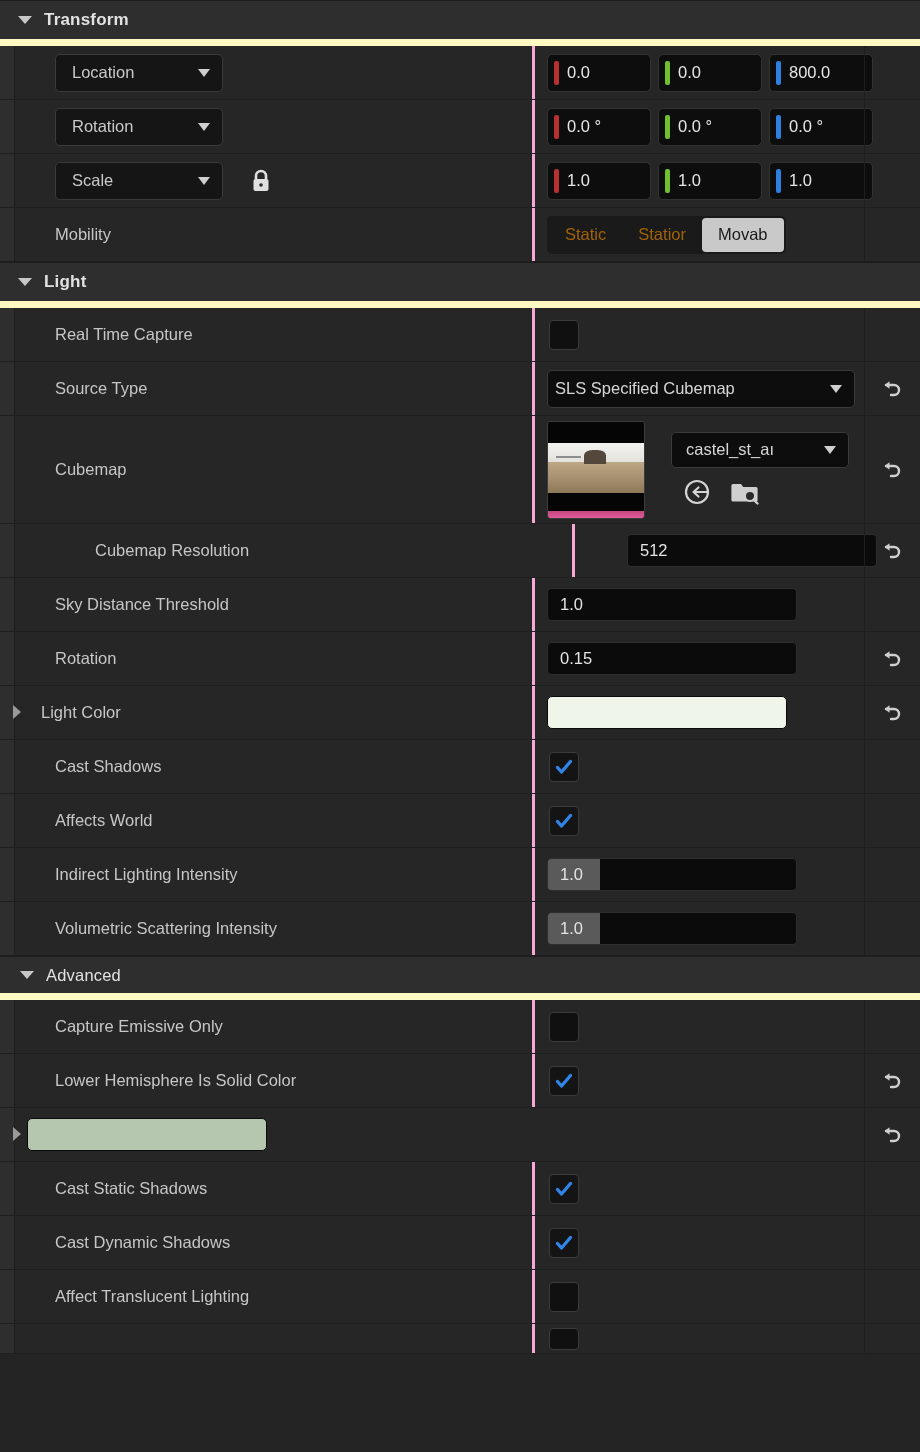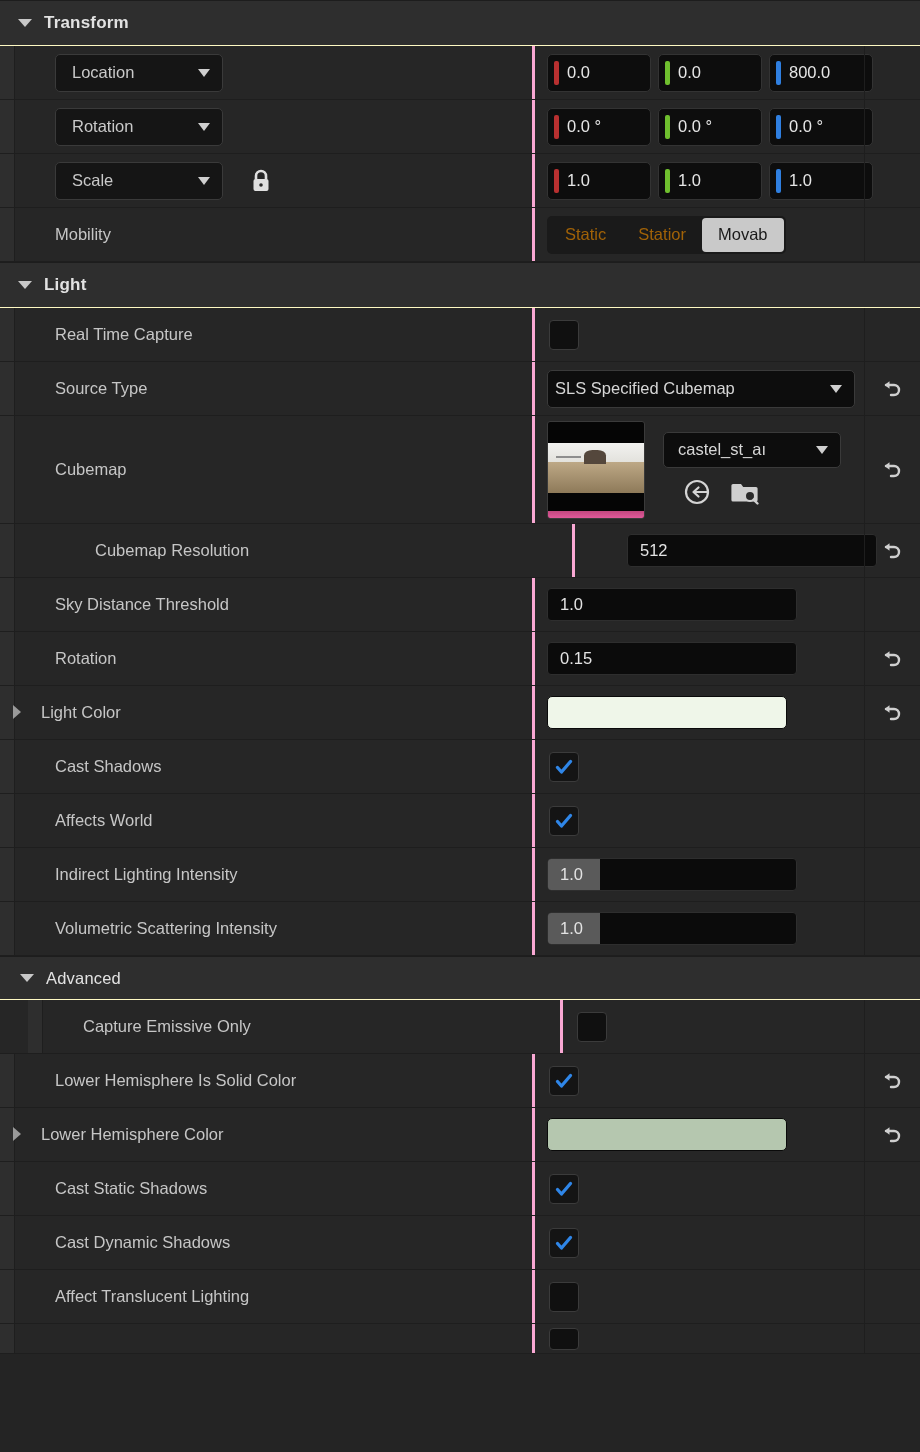--- a/index.html
+++ b/index.html
@@ -12,21 +12,21 @@
     -webkit-font-smoothing:antialiased;
   }
   .panel{position:relative;width:920px;height:1452px;background:#242424;}
 
   
   .section{
     position:relative;
     height:46px;
     background:#2e2e2e;
     border-top:1px solid #1d1d1d;
-    border-bottom:1px solid #fef9c3;
+    border-bottom:7px solid #fef9c3;
     display:flex;align-items:center;
     box-sizing:border-box;
   }
   .section .tri{
     width:14px;height:14px;margin-left:18px;margin-right:12px;flex:none;
     position:relative;
   }
   .tri-down::after{
     content:"";position:absolute;left:0;top:3px;
     border-left:7px solid transparent;border-right:7px solid transparent;
@@ -343,21 +343,21 @@
     </div>
     <div class="valcell">
       <div class="thumb">
         <div class="sky"></div>
         <div class="ground"></div>
         <div class="bld"></div>
         <div class="spec"></div>
         <div class="pink"></div>
       </div>
       <div class="asset-col">
-        <div class="dropdown" style="width:178px;height:36px;margin-left:4px;">
+        <div class="dropdown" style="width:178px;height:36px;margin-left:12px;">
           <span class="dtext">castel_st_aı</span>
           <span class="chev"></span>
         </div>
         <div class="asset-icons">
           <span class="iconbtn">
             <svg width="32" height="32" viewBox="0 0 32 32">
               <circle cx="16" cy="16" r="11" fill="none" stroke="#d4d4d4" stroke-width="2.2"></circle>
               <path d="M27 16H13" stroke="#d4d4d4" stroke-width="2.2" stroke-linecap="round"></path>
               <path d="M17.5 11.5 12.5 16l5 4.5" fill="none" stroke="#d4d4d4" stroke-width="2.2" stroke-linecap="round" stroke-linejoin="round"></path>
             </svg>
@@ -508,21 +508,21 @@
       </div>
       <div class="colsep"></div>
     </div>
   </div>
 
   <div class="section" style="height:44px;">
     <span class="tri tri-down" style="margin-left:20px;"></span>
     <span class="title" style="font-weight:normal;font-size:16.5px;">Advanced</span>
   </div>
 
-  <div class="row" style="height:54px;padding-left:28px;">
+  <div class="row" style="height:54px;">
     <div class="indent"></div>
     <div class="namecell">
       <span class="label">Capture Emissive Only</span>
     </div>
     <div class="valcell">
       <div class="cb off"></div>
       <div class="colsep"></div>
     </div>
   </div>
 
@@ -544,23 +544,20 @@
             <path d="M11.5 5.2 6.6 9l4.9 3.8z" fill="#cfcfcf"></path>
           </svg>
       </span>
     </div>
   </div>
 
   <div class="row" style="height:54px;">
     <div class="indent" style="position:relative;">
       <span class="tri tri-right" style="position:absolute;left:10px;top:19px;margin:0;width:10px;height:14px;"></span>
     </div>
-    <div class="namecell">
-      <span class="label sub">Lower Hemisphere Color</span>
-    </div>
     <div class="valcell">
       <div class="swatch" style="background:#b5c7af;"></div>
       <div class="colsep"></div>
       <span class="revert">
         <svg width="26" height="26" viewBox="0 0 26 26">
             <path d="M8 9h8a5 5 0 0 1 0 10h-3" fill="none" stroke="#cfcfcf" stroke-width="2.4" stroke-linecap="round"></path>
             <path d="M11.5 5.2 6.6 9l4.9 3.8z" fill="#cfcfcf"></path>
           </svg>
       </span>
     </div>

